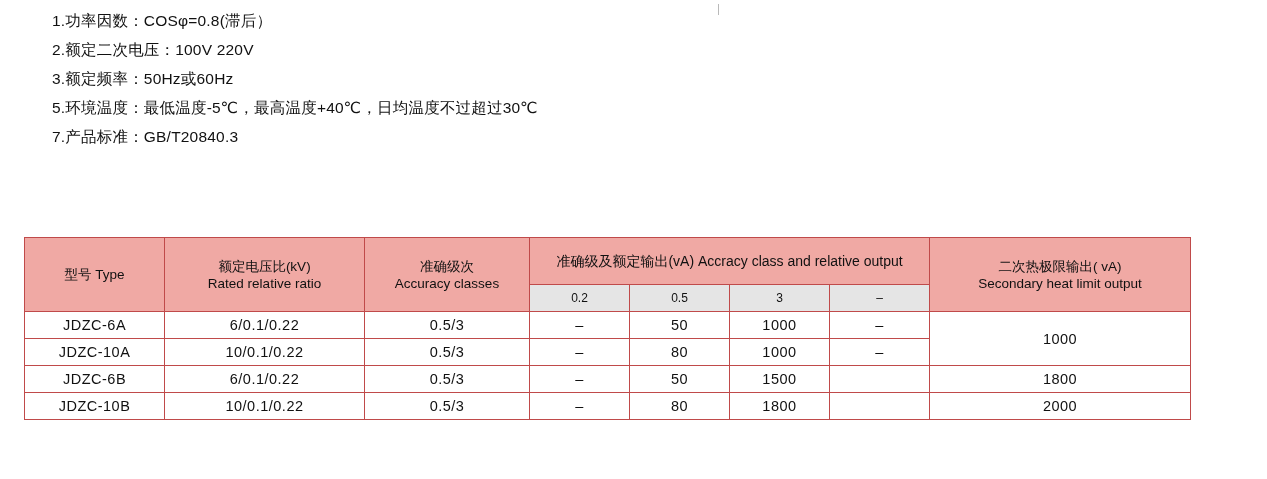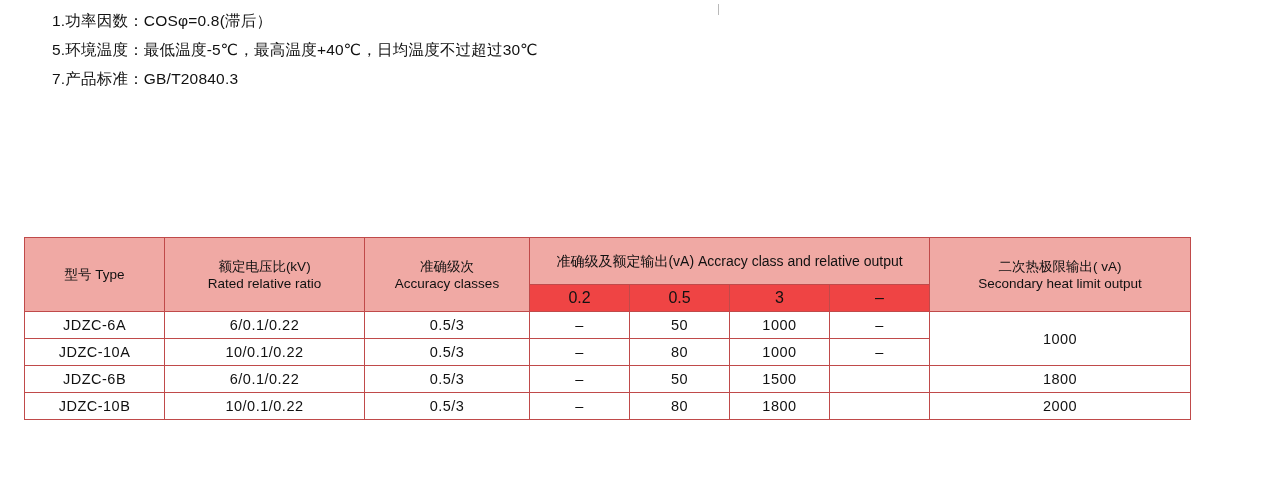--- a/index.html
+++ b/index.html
@@ -47,23 +47,23 @@
     text-align: center;
     vertical-align: middle;
     padding: 0;
     color: #111;
     font-weight: normal;
   }
   .hdr {
     background: #f0a9a4;
   }
   .subhdr {
-    background: #ef4444;
+    background: #e5e5e5;
     height: 26px;
-    font-size: 16px;
+    font-size: 12px;
   }
   .hdr-cell {
     height: 72px;
     line-height: 17px;
     font-size: 13.5px;
   }
   .hdr-cell .cn { display: block; }
   .hdr-cell .en { display: block; }
   .grp-hdr {
     height: 46px;
@@ -95,20 +95,22 @@
 </style>
 </head>
 <body>
 
 <div class="page">
 
   <div class="caret"></div>
 
   <div class="spec-list">
     <div class="spec-line">1.功率因数：COSφ=0.8(滞后）</div>
+    <div class="spec-line">2.额定二次电压：100V 220V</div>
+    <div class="spec-line">3.额定频率：50Hz或60Hz</div>
     <div class="spec-line">5.环境温度：最低温度-5℃，最高温度+40℃，日均温度不过超过30℃</div>
     <div class="spec-line">7.产品标准：GB/T20840.3</div>
   </div>
 
   <table class="spec-table">
     <colgroup>
       <col class="col-type">
       <col class="col-ratio">
       <col class="col-acc">
       <col class="col-o1">

